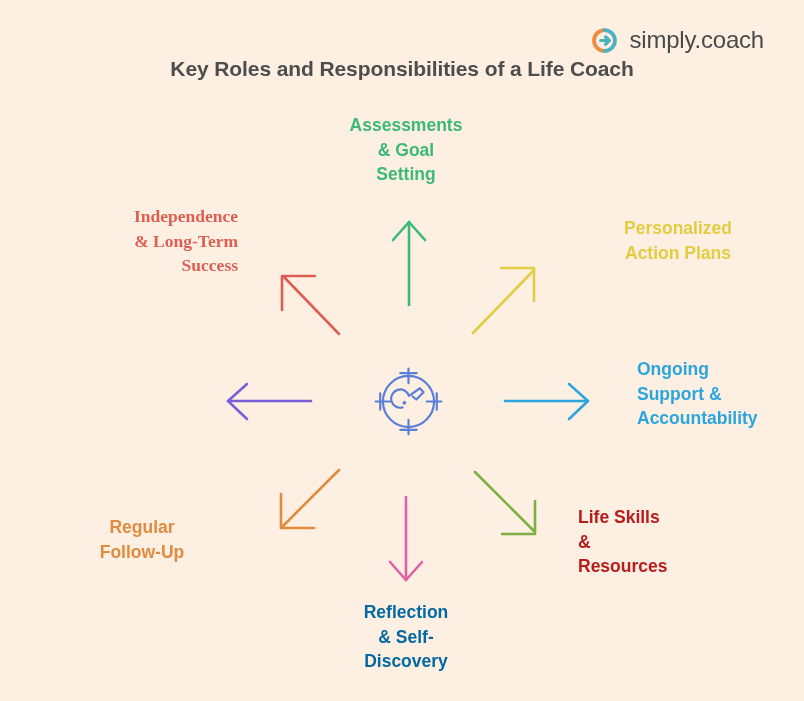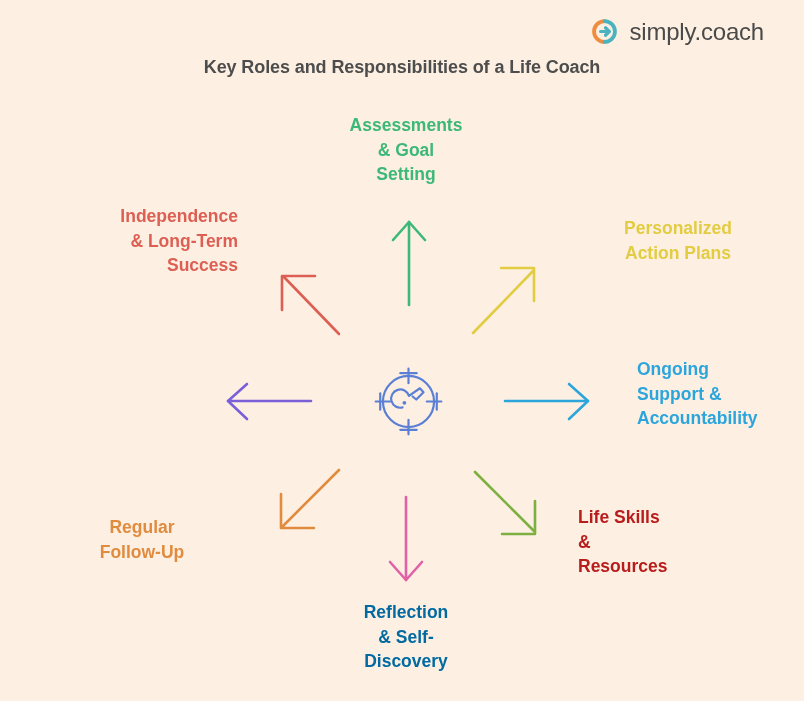--- a/index.html
+++ b/index.html
@@ -20,21 +20,21 @@
     width: 804px;
     height: 701px;
   }
 
   
   .brand {
     position: absolute;
     right: 40px;
     top: 18px;
     display: flex;
-    align-items: flex-start;
+    align-items: flex-end;
     gap: 11px;
     height: 36px;
   }
   .brand-mark {
     width: 27px;
     height: 27px;
     display: block;
   }
   .brand-name {
     font-size: 24px;
@@ -44,21 +44,21 @@
     white-space: nowrap;
   }
 
   
   .page-title {
     position: absolute;
     left: 0;
     top: 57px;
     width: 804px;
     text-align: center;
-    font-size: 18px;
+    font-size: 21px;
     font-weight: bold;
     color: #4d4d4d;
     letter-spacing: -0.1px;
   }
 
   
   .diagram {
     position: absolute;
     left: 0;
     top: 0;
@@ -89,21 +89,21 @@
     white-space: pre-line;
   }
 
   .n-assessments  { left: 306px; top: 113px; width: 200px; text-align: center; color: #3cb878; }
   .n-personalized { left: 578px; top: 216px; width: 200px; text-align: center;   color: #e2cc41; }
   .n-ongoing      { left: 637px; top: 357px; width: 180px; text-align: left;   color: #2ca5dc; }
   .n-lifeskills   { left: 578px; top: 505px; width: 180px; text-align: left;   color: #b91c1c; }
   .n-reflection   { left: 306px; top: 600px; width: 200px; text-align: center; color: #0369a1; }
   .n-regular      { left: 42px;  top: 515px; width: 200px; text-align: center;  color: #e18b3f; }
   .n-feedback     { left: 12px;  top: 369px; width: 166px; text-align: right;  color: #7a5fd8; }
-  .n-independence { left: 32px;  top: 204px; width: 206px; text-align: right;  color: #dd5f53; }
+  .n-independence { left: 32px;  top: 204px; width: 206px; text-align: right;  color: #dd5f53; font-family: Liberation Serif, serif; }
 </style>
 </head>
 <body>
 
 <div class="canvas">
 
   <div class="brand">
     <svg class="brand-mark" viewBox="0 0 40 40">
       <path d="M20 4.5 A15.5 15.5 0 0 0 20 35.5" fill="none" stroke="#ef8c3f" stroke-width="5.6" stroke-linecap="round"></path>
       <path d="M20 4.5 A15.5 15.5 0 0 1 20 35.5" fill="none" stroke="#4bb3bf" stroke-width="5.6" stroke-linecap="round"></path>

